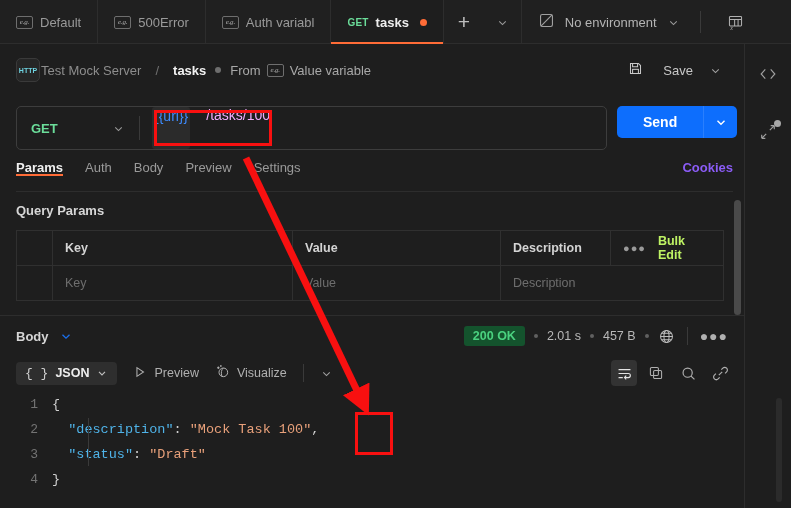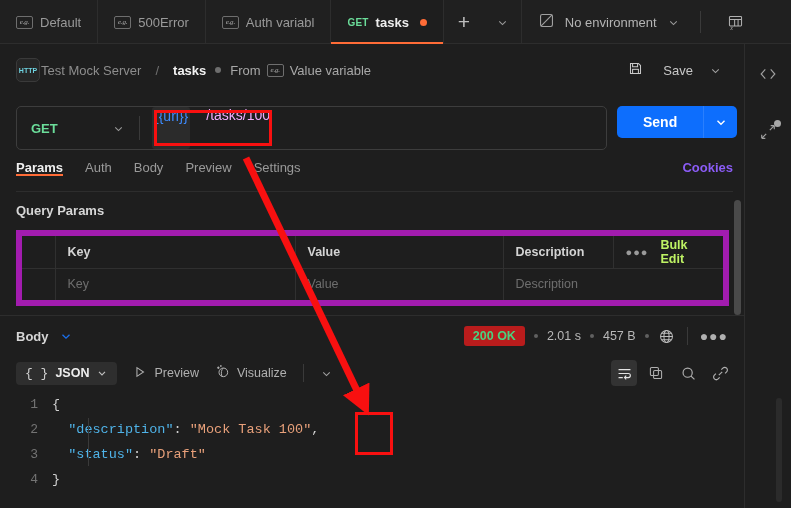--- a/index.html
+++ b/index.html
@@ -165,21 +165,21 @@
     margin-left: auto; font-size: 13px; color: #8b5cf6; cursor: pointer; font-weight: bold;
   }
 
   
   .qp-title {
     position: absolute; left: 16px; top: 203px;
     font-size: 13px; font-weight: bold; color: #d6d6d6;
   }
   .qp-table {
     position: absolute; left: 16px; top: 230px; width: 707px;
-    border: 6px solid #a21caf; border-collapse: collapse; table-layout: fixed;
+    border: 1px solid #a21caf; border-collapse: collapse; table-layout: fixed;
   }
   .qp-table td, .qp-table th {
     border: 1px solid #303030; height: 35px; padding: 0 12px;
     font-size: 12.5px; text-align: left; font-weight: normal;
   }
   .qp-table th { color: #d4d4d4; font-weight: bold; }
   .qp-table td.ph { color: #6e6e6e; }
   .col-chk { width: 36px; }
   .col-key { width: 240px; }
   .col-val { width: 208px; }
@@ -199,21 +199,21 @@
 
   
   .respbar {
     position: absolute; left: 0; top: 316px; width: 744px; height: 40px;
     display: flex; align-items: center; padding: 0 16px;
   }
   .resp-body-label { font-size: 13px; font-weight: bold; color: #d6d6d6; }
   .resp-body-caret { margin-left: 10px; color: #1a6fec; display: flex; align-items: center; cursor: pointer; }
   .resp-meta { margin-left: auto; display: flex; align-items: center; gap: 9px; }
   .status-badge {
-    background: #b91c1c; color: #4ad17f; font-size: 12.5px; font-weight: bold;
+    background: #14532d; color: #4ad17f; font-size: 12.5px; font-weight: bold;
     padding: 3px 9px; border-radius: 3px;
   }
   .meta-dot { width: 4px; height: 4px; border-radius: 50%; background: #606060; }
   .meta-val { font-size: 12.5px; color: #b8b8b8; }
   .globe-icon { color: #bdbdbd; display: flex; align-items: center; cursor: pointer; }
   .meta-sep { width: 1px; height: 18px; background: #3a3a3a; margin: 0 3px; }
   .meta-dots { color: #b0b0b0; font-size: 14px; letter-spacing: 1px; cursor: pointer; }
 
   
   .fmtbar {

